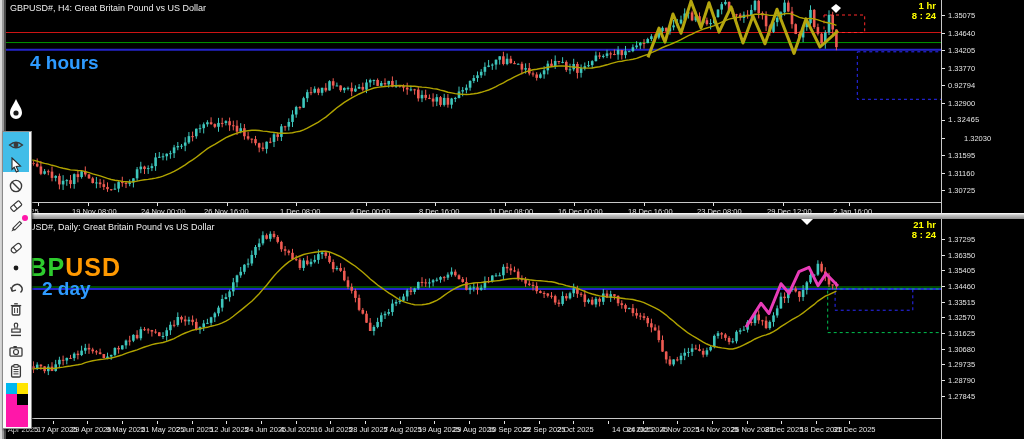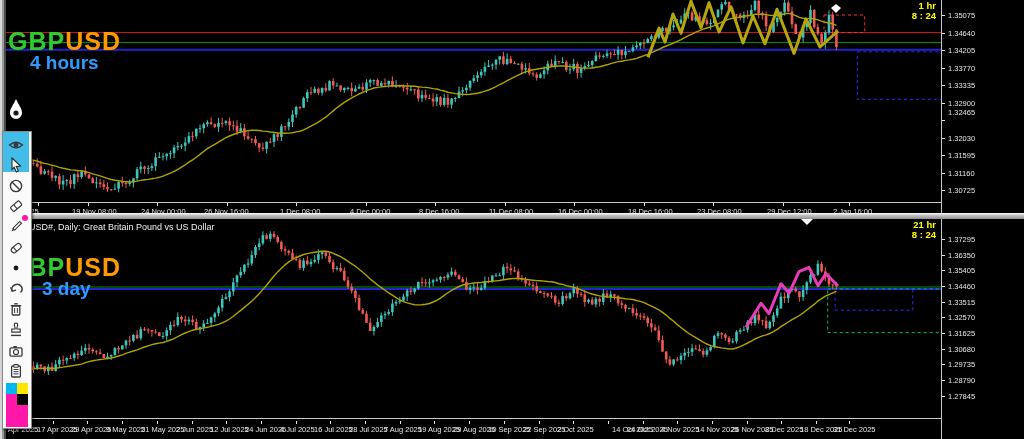--- a/index.html
+++ b/index.html
@@ -494,43 +494,43 @@
         <rect x="824" y="32.60549805630137" width="2.6" height="10.894507594493476" fill="#3ec6bc"></rect>
         <line x1="829" x2="829" y1="10.323946047787532" y2="34.977195372526126" stroke="#3ec6bc" stroke-width="1"></line>
         <rect x="827.7" y="14.855258803942203" width="2.6" height="17.75023925235917" fill="#3ec6bc"></rect>
         <line x1="832.7" x2="832.7" y1="11.71493287401581" y2="35.0203626320283" stroke="#ef5a52" stroke-width="1"></line>
         <rect x="831.4000000000001" y="14.855258803942203" width="2.6" height="14.635916691403363" fill="#ef5a52"></rect>
         <line x1="836.4" x2="836.4" y1="29.289793187175192" y2="50.25778742014767" stroke="#ef5a52" stroke-width="1"></line>
         <rect x="835.1" y="29.491175495345566" width="2.6" height="17.649897926155262" fill="#ef5a52"></rect>
         <polyline points="11.3,154.3 15,156.4 18.7,156.3 22.400000000000002,157.9 26.1,159.1 29.8,159.8 33.5,160.3 37.2,161.1 40.9,162.5 44.6,163.4 48.3,164.1 52,165.3 55.7,166.1 59.4,167.4 63.1,168.3 66.8,169.0 70.5,169.9 74.2,170.1 77.9,170.5 81.6,170.6 85.3,171.6 89,172.6 92.7,173.9 96.4,174.9 100.10000000000001,175.9 103.8,177.1 107.5,178.4 111.2,179.5 114.9,180.3 118.60000000000001,180.8 122.3,181.4 126,181.7 129.70000000000002,182.0 133.40000000000003,181.7 137.10000000000002,181.1 140.8,180.4 144.50000000000003,179.7 148.20000000000002,179.4 151.9,178.8 155.60000000000002,178.1 159.3,177.3 163.00000000000003,176.2 166.70000000000002,174.7 170.4,173.2 174.10000000000002,171.4 177.8,169.3 181.50000000000003,167.2 185.20000000000002,164.8 188.90000000000003,162.2 192.60000000000002,159.9 196.3,157.2 200.00000000000003,154.4 203.70000000000002,151.5 207.40000000000003,148.7 211.10000000000002,146.4 214.8,144.4 218.50000000000003,142.1 222.20000000000002,139.9 225.90000000000003,137.6 229.60000000000002,136.0 233.3,134.5 237.00000000000003,133.2 240.70000000000002,132.0 244.40000000000003,131.1 248.10000000000002,130.7 251.8,130.3 255.50000000000003,130.2 259.2,130.5 262.90000000000003,131.1 266.6,131.4 270.3,132.0 274,132.4 277.70000000000005,133.0 281.40000000000003,133.2 285.1,133.3 288.8,133.1 292.5,132.7 296.20000000000005,131.9 299.90000000000003,131.2 303.6,129.8 307.3,128.1 311,126.2 314.70000000000005,124.2 318.40000000000003,122.1 322.1,119.5 325.8,117.1 329.5,114.0 333.20000000000005,110.9 336.90000000000003,107.7 340.6,105.1 344.3,102.4 348,100.1 351.70000000000005,97.8 355.40000000000003,96.0 359.1,94.0 362.8,92.4 366.50000000000006,90.7 370.20000000000005,89.4 373.90000000000003,88.0 377.6,87.4 381.3,86.9 385.00000000000006,86.5 388.70000000000005,86.1 392.40000000000003,85.8 396.1,85.7 399.8,85.5 403.50000000000006,85.8 407.20000000000005,86.0 410.90000000000003,86.2 414.6,86.2 418.3,86.7 422.00000000000006,87.1 425.70000000000005,87.4 429.40000000000003,87.9 433.1,88.6 436.8,89.0 440.50000000000006,90.1 444.20000000000005,91.0 447.90000000000003,92.2 451.6,92.9 455.3,93.6 459.00000000000006,94.0 462.70000000000005,94.4 466.40000000000003,94.5 470.1,94.2 473.8,93.8 477.50000000000006,93.2 481.20000000000005,92.3 484.90000000000003,91.2 488.6,90.0 492.3,88.3 496.00000000000006,86.6 499.70000000000005,84.5 503.40000000000003,82.8 507.1,80.6 510.8,78.9 514.5,76.9 518.2,75.2 521.9,73.4 525.6,71.9 529.3,70.7 533,69.8 536.6999999999999,69.2 540.4,68.5 544.1,68.0 547.8,67.3 551.5,66.8 555.1999999999999,66.3 558.9,66.0 562.6,65.9 566.3,66.1 570,66.6 573.6999999999999,67.0 577.4,67.4 581.1,67.9 584.8,68.1 588.5,68.1 592.1999999999999,68.0 595.9,67.3 599.6,66.7 603.3,65.8 607,64.8 610.6999999999999,63.6 614.4,62.6 618.1,61.6 621.8,61.2 625.5,60.4 629.1999999999999,59.9 632.9,59.2 636.6,58.4 640.3,57.0 644,55.7 647.6999999999999,54.5 651.4,52.6 655.1,51.1 658.8,49.3 662.5,47.5 666.1999999999999,46.0 669.9,44.6 673.6,43.0 677.3,41.4 681,39.7 684.6999999999999,37.7 688.4,35.6 692.1,34.1 695.8,32.1 699.5,30.7 703.1999999999999,29.2 706.9,28.0 710.6,26.9 714.3,25.6 718,23.9 721.7,22.2 725.4,20.5 729.1,19.1 732.8,18.3 736.5,17.6 740.2,17.0 743.9,16.3 747.6,15.8 751.3,15.2 755,14.2 758.7,14.2 762.4,14.3 766.1,14.6 769.8,15.4 773.5,15.4 777.2,15.3 780.9,14.7 784.6,13.7 788.3,13.4 792,14.1 795.7,15.6 799.4,17.4 803.1,18.2 806.8,18.6 810.5,18.4 814.2,18.9 817.9,19.8 821.6,21.2 825.3,22.3 829,23.0 832.7,23.9 836.4,25.4" fill="none" stroke="#b0a300" stroke-width="1.4"></polyline>
         <polyline points="648,57.4 659,28.1 665,42.2 673,14.0 681,33.3 691,1.1 701,27.7 709,2.7 719,32.1 731,6.8 743,43.0 753,16.0 765,43.8 777,9.2 794,53.4 806,18.8 820,47.0 838,30.9" fill="none" stroke="#b5a60e" stroke-width="3" stroke-linejoin="round"></polyline>
       </svg>
+    <div class="chart-title">GBPUSD#, H4:  Great Britain Pound vs US Dollar</div>
     <div class="timer">
       <div>1 hr</div>
       <div>8 : 24</div>
     </div>
-    <div class="overlay-sym" style="left:8px;top:27px;"><span class="g">GBP</span><span class="o">USD</span></div>
     <div class="overlay-tf" style="left:30px;top:52px;">4 hours</div>
     <div class="paxis" id="paxis-0" style="height:167px;border-radius:15px;">
         <div class="price-tick" style="top: 15px;"></div>
         <div class="price-label" style="top: 11px;">1.35075</div>
         <div class="price-tick" style="top: 32.5px;"></div>
         <div class="price-label" style="top: 28.5px;">1.34640</div>
         <div class="price-tick" style="top: 50px;"></div>
         <div class="price-label" style="top: 46px;">1.34205</div>
         <div class="price-tick" style="top: 67.5px;"></div>
         <div class="price-label" style="top: 63.5px;">1.33770</div>
         <div class="price-tick" style="top: 85px;"></div>
-        <div class="price-label" style="top: 81px;">1.33335</div>
+        <div class="price-label" style="top: 81px;">0.92794</div>
         <div class="price-tick" style="top: 102.5px;"></div>
         <div class="price-label" style="top: 98.5px;">1.32900</div>
         <div class="price-tick" style="top: 120px;"></div>
-        <div class="price-label" style="top: 108px;">1.32465</div>
+        <div class="price-label" style="top: 116px; font-family: Liberation Mono, monospace;">1.32465</div>
         <div class="price-tick" style="top: 137.5px;"></div>
-        <div class="price-label" style="top: 133.5px;">1.32030</div>
+        <div class="price-label" style="top: 133.5px; margin-left: 16px;">1.32030</div>
         <div class="price-tick" style="top: 155px;"></div>
         <div class="price-label" style="top: 151px;">1.31595</div>
         <div class="price-tick" style="top: 172.5px;"></div>
         <div class="price-label" style="top: 168.5px;">1.31160</div>
         <div class="price-tick" style="top: 190px;"></div>
         <div class="price-label" style="top: 186px;">1.30725</div>
       </div>
     <div class="paxis-border" style="top:0;height:213px;"></div>
     <div class="plot-bottom" style="top:202px;width:935px;"></div>
     <div class="daxis" id="daxis-0" style="top:203px;">
@@ -1023,21 +1023,21 @@
         <rect x="835.1" y="65.53003773212512" width="2.6" height="1.7009256603093377" fill="#ef5a52"></rect>
         <polyline points="11.3,156.1 15,154.7 18.7,153.5 22.400000000000002,151.4 26.1,150.4 29.8,149.9 33.5,149.9 37.2,149.4 40.9,149.1 44.6,149.4 48.3,149.3 52,149.5 55.7,149.2 59.4,148.6 63.1,148.1 66.8,147.5 70.5,147.0 74.2,146.4 77.9,145.8 81.6,145.1 85.3,143.7 89,142.6 92.7,141.7 96.4,141.1 100.10000000000001,140.5 103.8,140.1 107.5,139.5 111.2,139.0 114.9,138.1 118.60000000000001,137.0 122.3,135.9 126,134.4 129.70000000000002,133.2 133.40000000000003,132.0 137.10000000000002,130.9 140.8,129.4 144.50000000000003,128.0 148.20000000000002,126.8 151.9,125.6 155.60000000000002,124.7 159.3,124.1 163.00000000000003,123.5 166.70000000000002,122.4 170.4,121.0 174.10000000000002,119.6 177.8,117.5 181.50000000000003,115.7 185.20000000000002,114.0 188.90000000000003,112.6 192.60000000000002,111.2 196.3,110.4 200.00000000000003,109.7 203.70000000000002,108.9 207.40000000000003,108.3 211.10000000000002,107.2 214.8,106.4 218.50000000000003,105.3 222.20000000000002,103.8 225.90000000000003,102.1 229.60000000000002,100.0 233.3,97.3 237.00000000000003,94.3 240.70000000000002,91.4 244.40000000000003,88.4 248.10000000000002,85.3 251.8,82.2 255.50000000000003,78.6 259.2,74.7 262.90000000000003,70.4 266.6,66.3 270.3,61.5 274,57.0 277.70000000000005,52.9 281.40000000000003,49.2 285.1,45.9 288.8,42.9 292.5,40.5 296.20000000000005,38.5 299.90000000000003,37.0 303.6,35.5 307.3,34.6 311,33.9 314.70000000000005,33.3 318.40000000000003,32.8 322.1,32.2 325.8,32.3 329.5,33.0 333.20000000000005,34.3 336.90000000000003,36.0 340.6,37.6 344.3,39.9 348,42.4 351.70000000000005,44.8 355.40000000000003,47.2 359.1,50.2 362.8,53.2 366.50000000000006,56.4 370.20000000000005,60.0 373.90000000000003,62.9 377.6,66.0 381.3,68.6 385.00000000000006,71.2 388.70000000000005,73.8 392.40000000000003,76.2 396.1,78.7 399.8,81.0 403.50000000000006,82.7 407.20000000000005,83.8 410.90000000000003,84.9 414.6,85.8 418.3,85.9 422.00000000000006,85.7 425.70000000000005,85.3 429.40000000000003,84.5 433.1,83.0 436.8,81.3 440.50000000000006,79.1 444.20000000000005,76.4 447.90000000000003,73.8 451.6,71.3 455.3,69.3 459.00000000000006,67.5 462.70000000000005,66.0 466.40000000000003,65.3 470.1,64.6 473.8,64.0 477.50000000000006,63.6 481.20000000000005,63.5 484.90000000000003,63.0 488.6,62.6 492.3,62.3 496.00000000000006,61.9 499.70000000000005,61.5 503.40000000000003,60.8 507.1,60.2 510.8,59.7 514.5,59.4 518.2,59.5 521.9,59.7 525.6,60.3 529.3,60.8 533,61.2 536.6999999999999,61.6 540.4,61.8 544.1,62.1 547.8,62.5 551.5,62.8 555.1999999999999,63.5 558.9,64.7 562.6,65.4 566.3,66.6 570,67.5 573.6999999999999,68.1 577.4,69.5 581.1,70.8 584.8,72.3 588.5,73.8 592.1999999999999,75.0 595.9,76.0 599.6,76.9 603.3,77.3 607,77.9 610.6999999999999,78.1 614.4,78.2 618.1,78.7 621.8,79.2 625.5,79.8 629.1999999999999,80.1 632.9,80.5 636.6,81.5 640.3,82.4 644,83.6 647.6999999999999,85.4 651.4,87.1 655.1,88.9 658.8,90.8 662.5,93.4 666.1999999999999,96.1 669.9,99.4 673.6,102.3 677.3,105.6 681,108.5 684.6999999999999,111.4 688.4,114.2 692.1,116.5 695.8,118.7 699.5,120.8 703.1999999999999,123.1 706.9,125.0 710.6,126.6 714.3,127.5 718,128.3 721.7,128.9 725.4,129.4 729.1,130.0 732.8,130.0 736.5,129.0 740.2,127.6 743.9,125.8 747.6,124.0 751.3,122.1 755,120.0 758.7,118.4 762.4,116.9 766.1,115.8 769.8,114.5 773.5,112.7 777.2,110.4 780.9,107.7 784.6,105.3 788.3,103.0 792,100.7 795.7,98.6 799.4,96.5 803.1,93.9 806.8,91.0 810.5,88.1 814.2,85.4 817.9,82.1 821.6,79.6 825.3,77.2 829,75.7 832.7,73.9 836.4,72.2" fill="none" stroke="#b0a300" stroke-width="1.4"></polyline>
         <polyline points="746,108.1 761,84.3 769,94.5 781,64.7 789,74.3 799,52.7 809,48.4 818,66.7 826,54.7 838,67.0" fill="none" stroke="#e83cb8" stroke-width="3" stroke-linejoin="round"></polyline>
       </svg>
     <div class="chart-title">GBPUSD#, Daily:  Great Britain Pound vs US Dollar</div>
     <div class="timer">
       <div>21 hr</div>
       <div>8 : 24</div>
     </div>
     <div class="overlay-sym" style="left:8px;top:34px;"><span class="g">GBP</span><span class="o">USD</span></div>
-    <div class="overlay-tf" style="left:42px;top:59px;">3 day</div>
+    <div class="overlay-tf" style="left:42px;top:59px;">2 day</div>
     <div class="paxis" id="paxis-1" style="height:220px;">
         <div class="price-tick" style="top: 20px;"></div>
         <div class="price-label" style="top: 16px;">1.37295</div>
         <div class="price-tick" style="top: 35.67px;"></div>
         <div class="price-label" style="top: 31.67px;">1.36350</div>
         <div class="price-tick" style="top: 51.34px;"></div>
         <div class="price-label" style="top: 47.34px;">1.35405</div>
         <div class="price-tick" style="top: 67.01px;"></div>
         <div class="price-label" style="top: 63.01px;">1.34460</div>
         <div class="price-tick" style="top: 82.68px;"></div>

